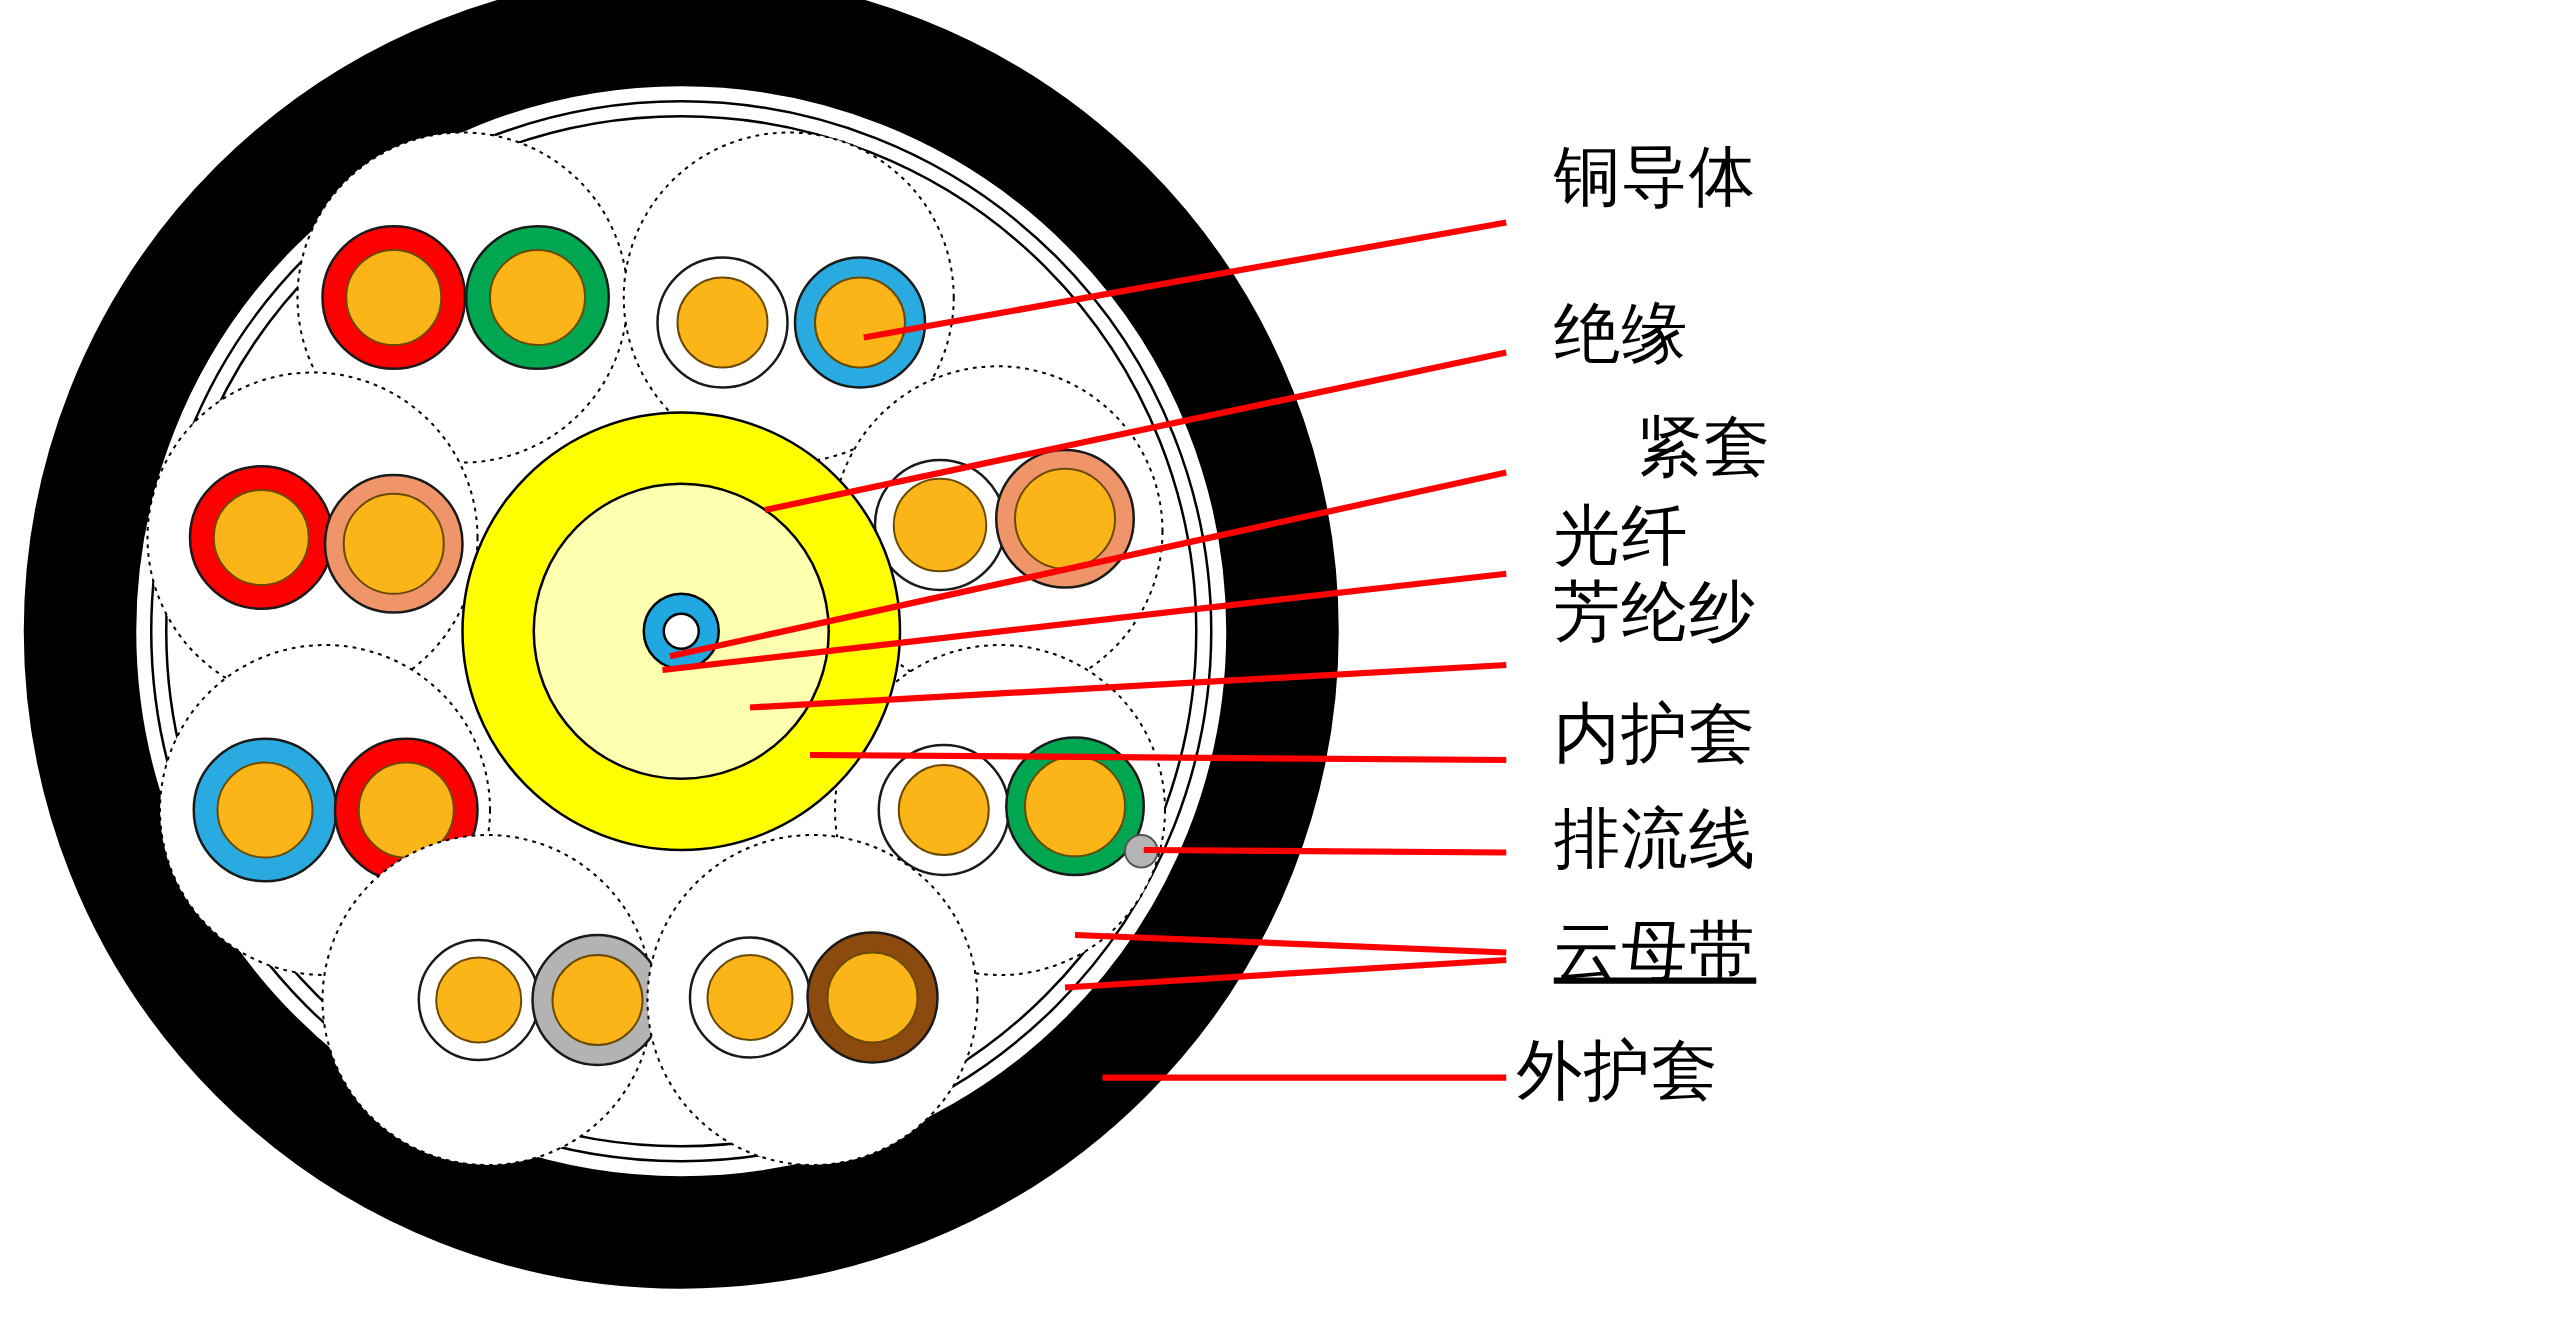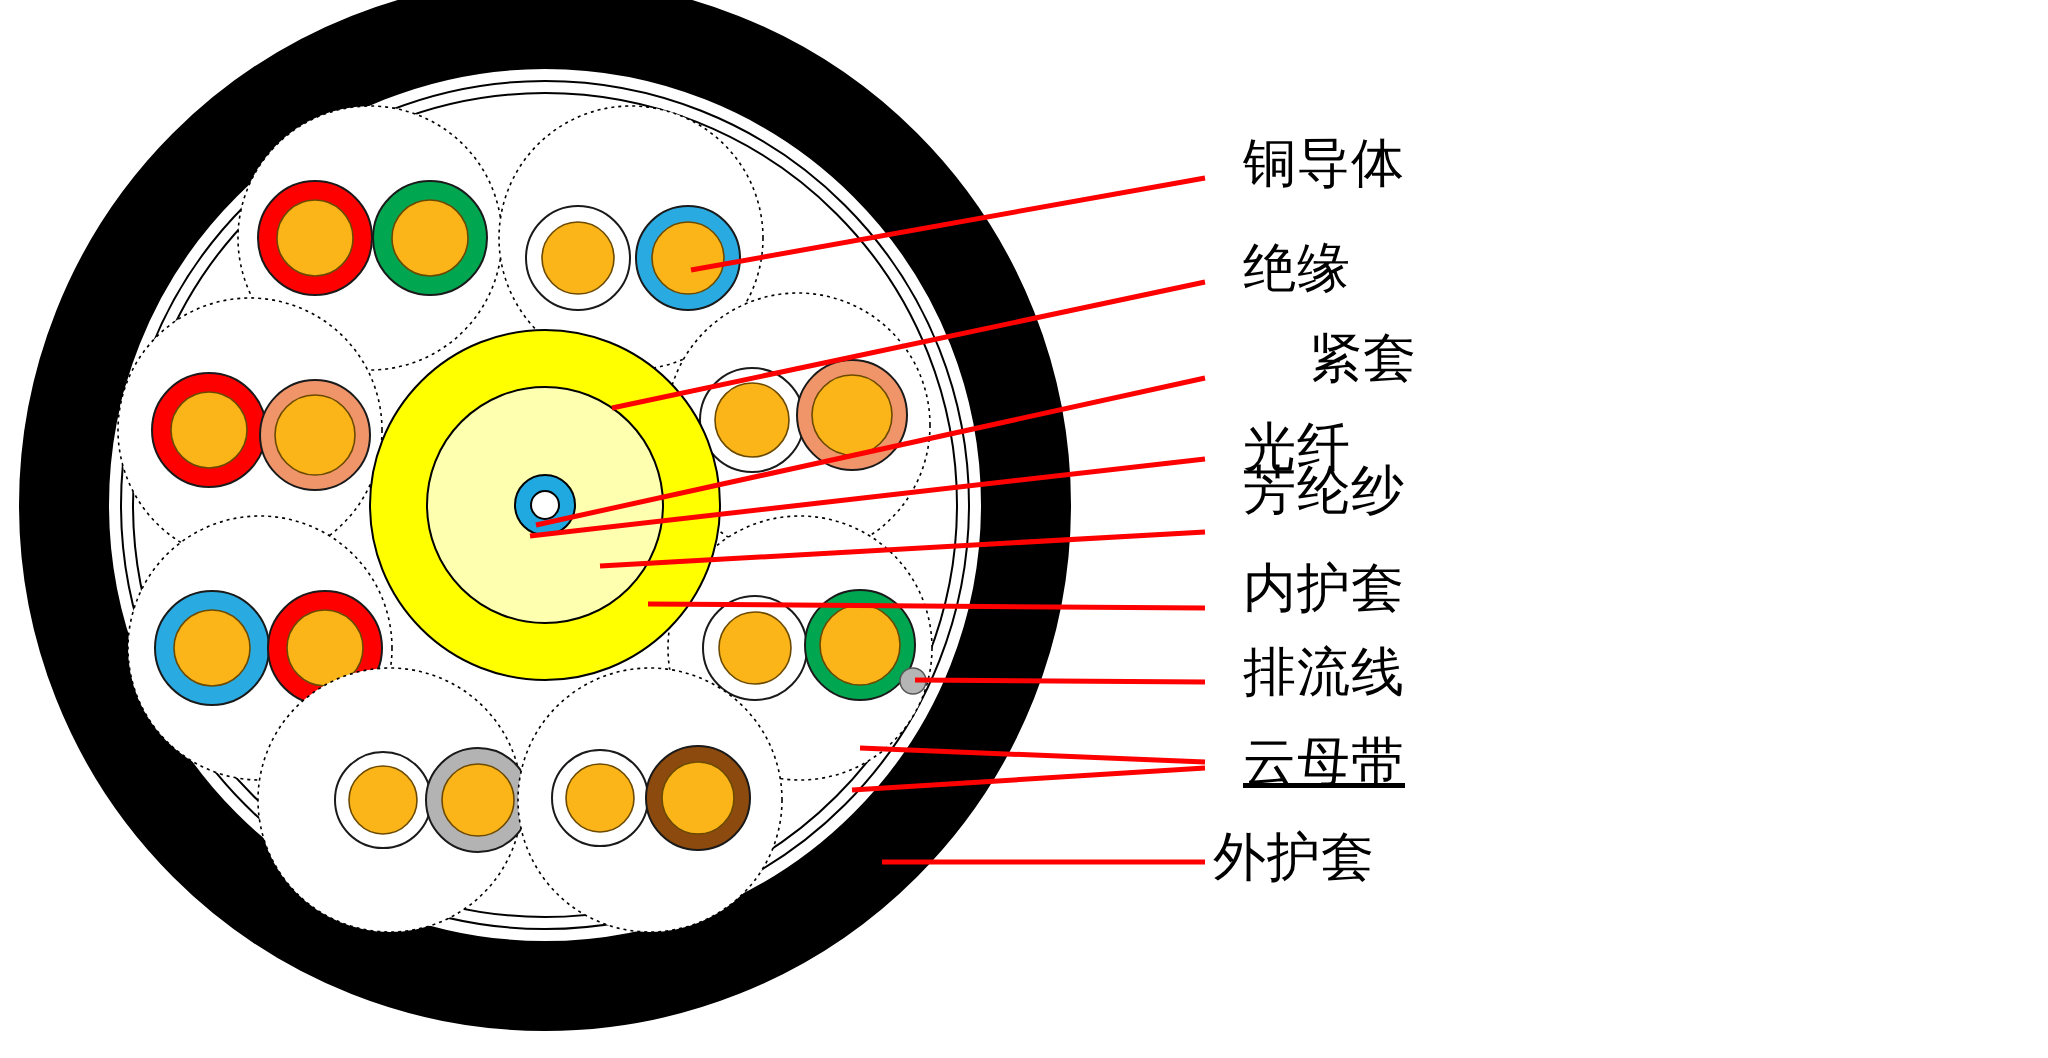--- a/index.html
+++ b/index.html
@@ -106,24 +106,24 @@
         <line x1="1205" y1="532" x2="600" y2="566" stroke="#ff0000" stroke-width="5"></line>
         <line x1="1205" y1="608" x2="648" y2="604" stroke="#ff0000" stroke-width="5"></line>
         <line x1="1205" y1="682" x2="915" y2="680" stroke="#ff0000" stroke-width="5"></line>
         <line x1="1205" y1="762" x2="860" y2="748" stroke="#ff0000" stroke-width="5"></line>
         <line x1="1205" y1="768" x2="852" y2="790" stroke="#ff0000" stroke-width="5"></line>
         <line x1="1205" y1="862" x2="882" y2="862" stroke="#ff0000" stroke-width="5"></line>
       </g>
   </svg>
 
   <div id="label-layer">
-      <div class="lbl" style="left: 1243px; top: 116px; margin-top: 21px;">铜导体</div>
+      <div class="lbl" style="left: 1243px; top: 116px;">铜导体</div>
       <div class="lbl" style="left: 1243px; top: 242px;">绝缘</div>
       <div class="lbl" style="left: 1309px; top: 332px;">紧套</div>
-      <div class="lbl" style="left: 1243px; top: 421px;">光纤</div>
+      <div class="lbl" style="left: 1243px; top: 403px;">光纤</div>
       <div class="lbl" style="left: 1243px; top: 464px;">芳纶纱</div>
       <div class="lbl" style="left: 1243px; top: 562px; text-align: right;">内护套</div>
       <div class="lbl" style="left: 1243px; top: 646px; font-family: Liberation Serif, serif;">排流线</div>
       <div class="lbl" style="left: 1243px; top: 736px; text-decoration: underline;">云母带</div>
       <div class="lbl" style="left: 1213px; top: 831px;">外护套</div>
     </div>
 
 </div>
 
 </body></html>

